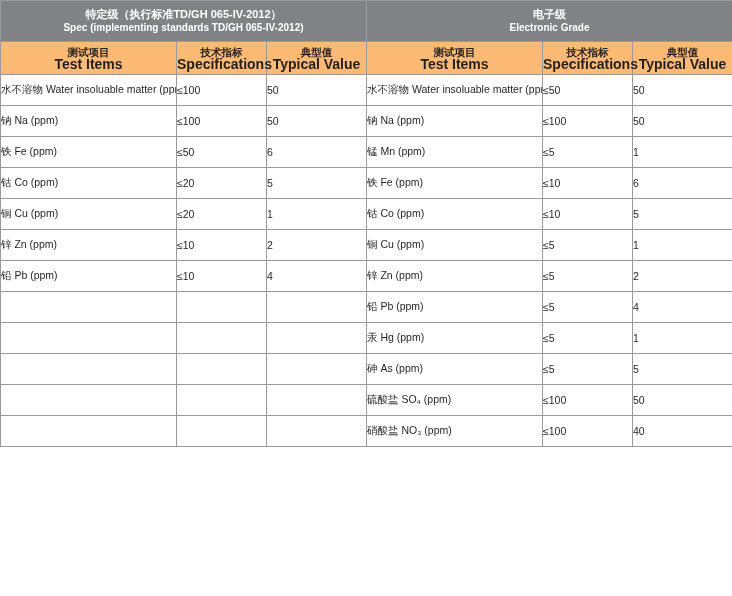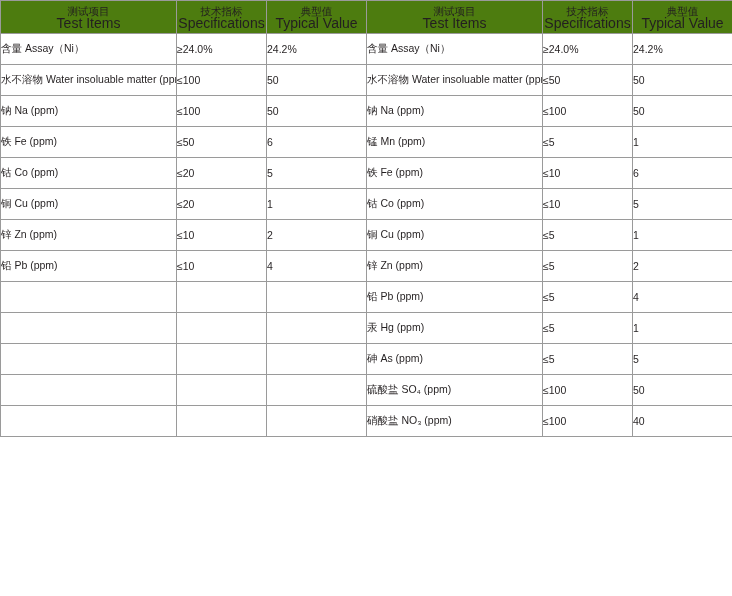--- a/index.html
+++ b/index.html
@@ -40,24 +40,24 @@
   }
   .grp-head .cn {
     display: block;
     font-size: 11px;
   }
   .grp-head .en {
     display: block;
     font-size: 10px;
   }
   .col-head {
-    background: #4d7c0f;
+    background: #fdba74;
     color: #231f20;
     text-align: center;
-    font-weight: normal;
+    font-weight: bold;
     font-size: 10px;
     line-height: 12.5px;
     height: 32px;
     padding: 2px 4px;
     margin-left: 24px;
   }
   .col-head .cn {
     display: block;
     font-size: 10.5px;
   }
@@ -88,20 +88,30 @@
     <colgroup>
       <col class="w-item">
         <col class="w-spec">
         <col class="w-typ">
       <col class="w-item">
         <col class="w-spec">
         <col class="w-typ">
     </colgroup>
     <thead>
       <tr>
+        <th class="grp-head" colspan="3">
+          <span class="cn">特定级（执行标准TD/GH 065-IV-2012）</span>
+          <span class="en">Spec (implementing standards TD/GH 065-IV-2012)</span>
+        </th>
+        <th class="grp-head" colspan="3">
+          <span class="cn">电子级</span>
+          <span class="en">Electronic Grade</span>
+        </th>
+      </tr>
+      <tr>
         <th class="col-head">
           <span class="cn">测试项目</span>
           <span class="en">Test Items</span>
         </th>
         <th class="col-head">
           <span class="cn">技术指标</span>
           <span class="en">Specifications</span>
         </th>
         <th class="col-head">
           <span class="cn">典型值</span>
@@ -115,28 +125,20 @@
           <span class="cn">技术指标</span>
           <span class="en">Specifications</span>
         </th>
         <th class="col-head">
           <span class="cn">典型值</span>
           <span class="en">Typical Value</span>
         </th>
       </tr>
     </thead>
     <tbody>
-        <tr>
-          <td class="cell">含量  Assay（Ni）</td>
-          <td class="cell">≥24.0%</td>
-          <td class="cell">24.2%</td>
-          <td class="cell">含量  Assay（Ni）</td>
-          <td class="cell">≥24.0%</td>
-          <td class="cell">24.2%</td>
-        </tr>
         <tr>
           <td class="cell">水不溶物  Water insoluable matter (ppm)</td>
           <td class="cell">≤100</td>
           <td class="cell">50</td>
           <td class="cell">水不溶物  Water insoluable matter (ppm)</td>
           <td class="cell">≤50</td>
           <td class="cell">50</td>
         </tr>
         <tr>
           <td class="cell">钠  Na (ppm)</td>

